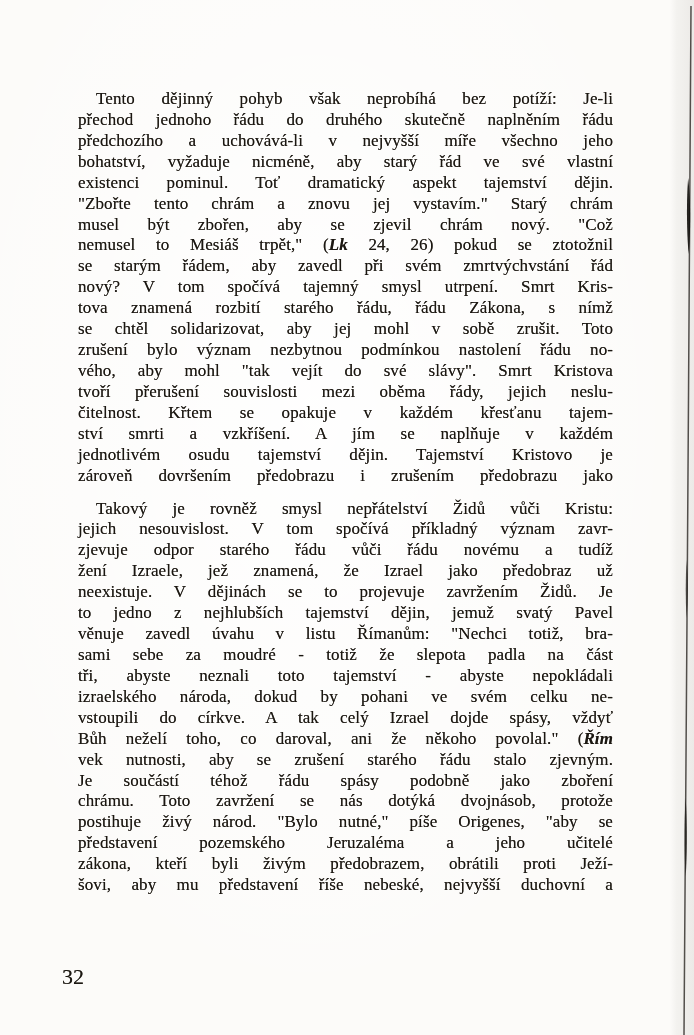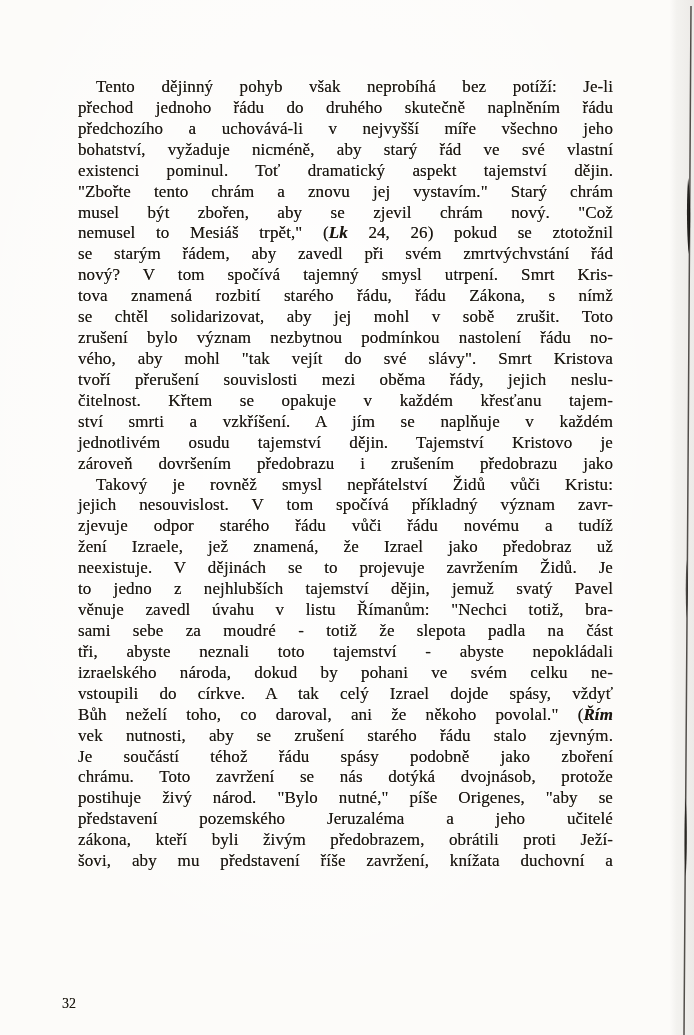--- a/index.html
+++ b/index.html
@@ -26,26 +26,26 @@
     text-shadow:0 0 0.45px rgba(27,23,17,0.65);
     letter-spacing:0.1px;
   }
   .line{
     text-align:justify;
     -moz-text-align-last:justify;
     text-align-last:justify;
     height:20.93px;
     overflow:visible;
   }
-  .line.indent{ text-indent:18px; }
+  .line.indent{ text-indent:18px;margin-top:12px; }
   .line i{ font-style:italic;font-weight:bold; }
   .page-number{
     position:absolute;
-    left:62px; top:996px;
-    font-size:14px;
+    left:62px; top:964px;
+    font-size:22px;
     color:var(--ink,#1b1711);
     text-shadow:0 0 0.4px rgba(27,23,17,0.6);
   }
   .edge-shadow{
     position:absolute; left:0; top:0; width:694px; height:1035px;
     pointer-events:none;
   }
 </style>
 </head>
 <body style="--ink: #1b1711; --paper: #fcfbf9;">
@@ -83,21 +83,21 @@
       <div class="line">tři, abyste neznali toto tajemství - abyste nepokládali</div>
       <div class="line">izraelského národa, dokud by pohani ve svém celku ne-</div>
       <div class="line">vstoupili do církve. A tak celý Izrael dojde spásy, vždyť</div>
       <div class="line">Bůh neželí toho, co daroval, ani že někoho povolal." (<i>Řím</i></div>
       <div class="line">vek nutnosti, aby se zrušení starého řádu stalo zjevným.</div>
       <div class="line">Je součástí téhož řádu spásy podobně jako zboření</div>
       <div class="line">chrámu. Toto zavržení se nás dotýká dvojnásob, protože</div>
       <div class="line">postihuje živý národ. "Bylo nutné," píše Origenes, "aby se</div>
       <div class="line">představení pozemského Jeruzaléma a jeho učitelé</div>
       <div class="line">zákona, kteří byli živým předobrazem, obrátili proti Ježí-</div>
-      <div class="line">šovi, aby mu představení říše zavržení, knížata duchovní a</div>
+      <div class="line">šovi, aby mu představení říše nebeské, nejvyšší duchovní a</div>
     </div>
 
   <div class="page-number">32</div>
 
   <svg class="edge-shadow" viewBox="0 0 694 1035" xmlns="http://www.w3.org/2000/svg">
     <path d="M691,6 C690,140 688.5,420 687,620 C686,790 684.5,930 684,1035" fill="none" stroke="#2a2723" stroke-width="1.5" opacity="0.8"></path>
     <path d="M688.2,178 C690.6,198 690.8,232 688.6,254 C686.6,232 686.4,198 688.2,178 Z" fill="#14110e" opacity="0.92"></path>
     <path d="M686.6,560 C688.2,580 688.2,600 686.6,618 C685.4,600 685.4,580 686.6,560 Z" fill="#1c1915" opacity="0.65"></path>
     <path d="M685.6,798 C687.4,820 687.4,856 685.6,876 C684.2,856 684.2,820 685.6,798 Z" fill="#211e1a" opacity="0.8"></path>
   </svg>

